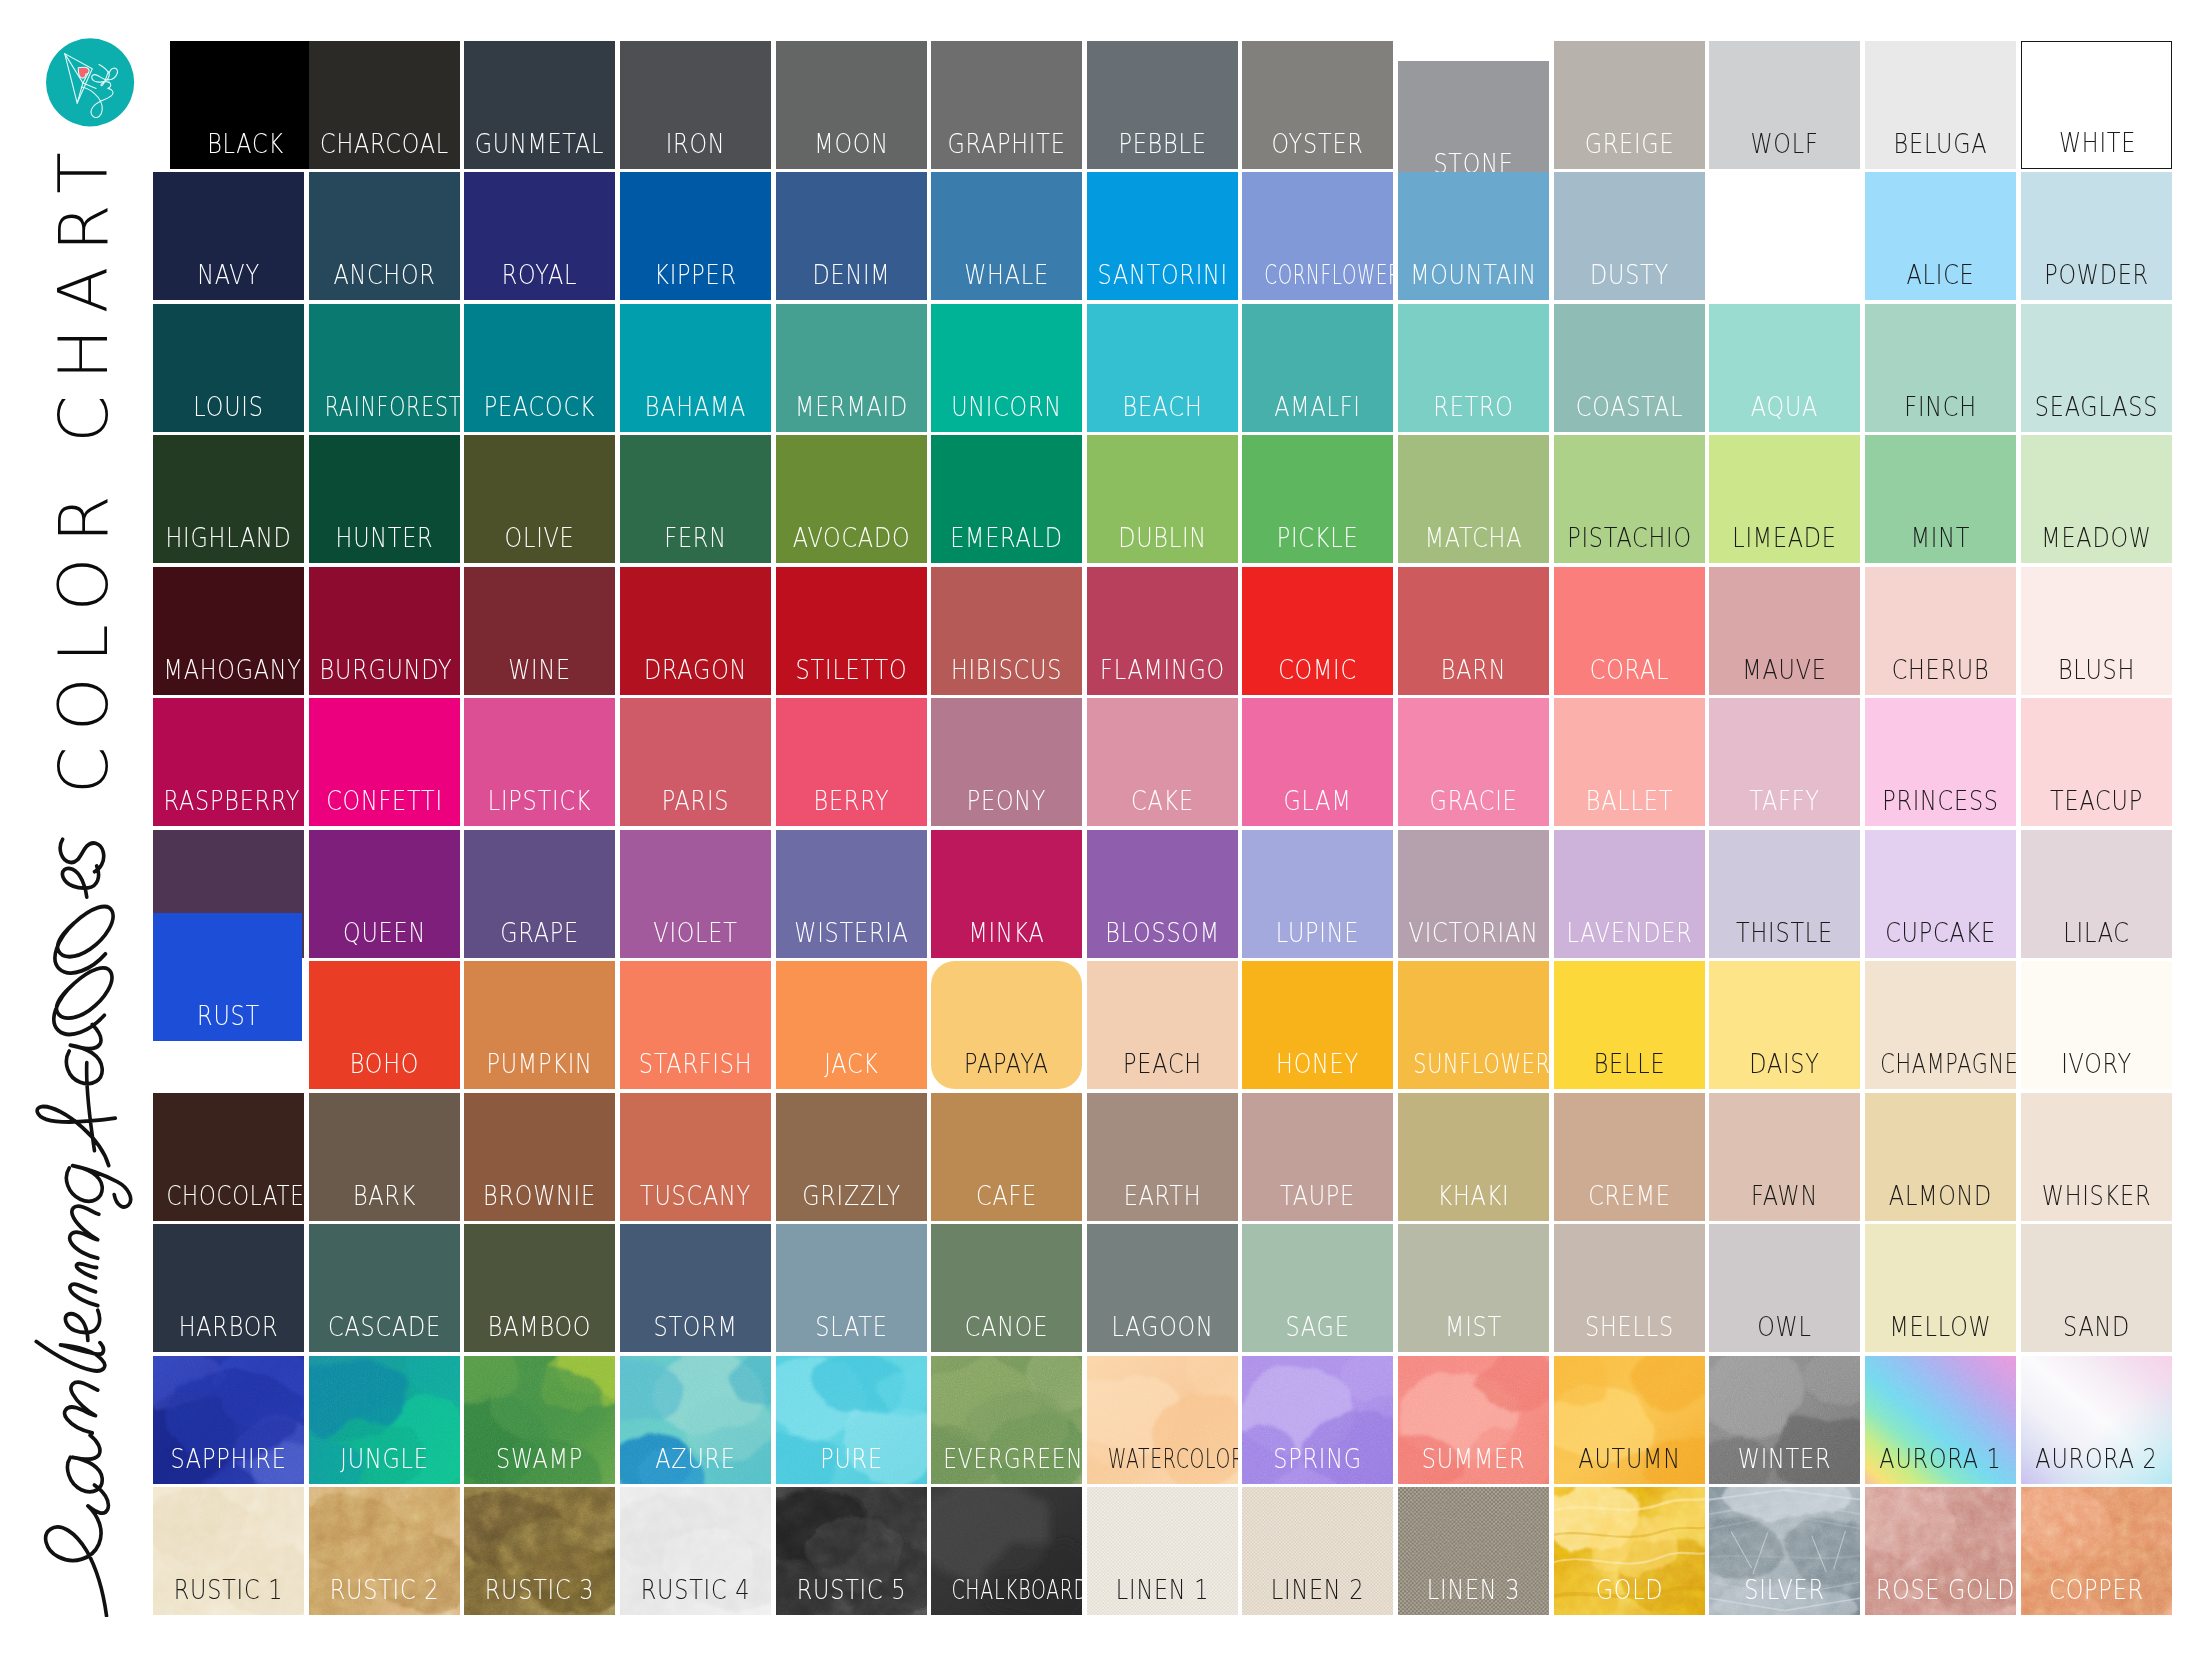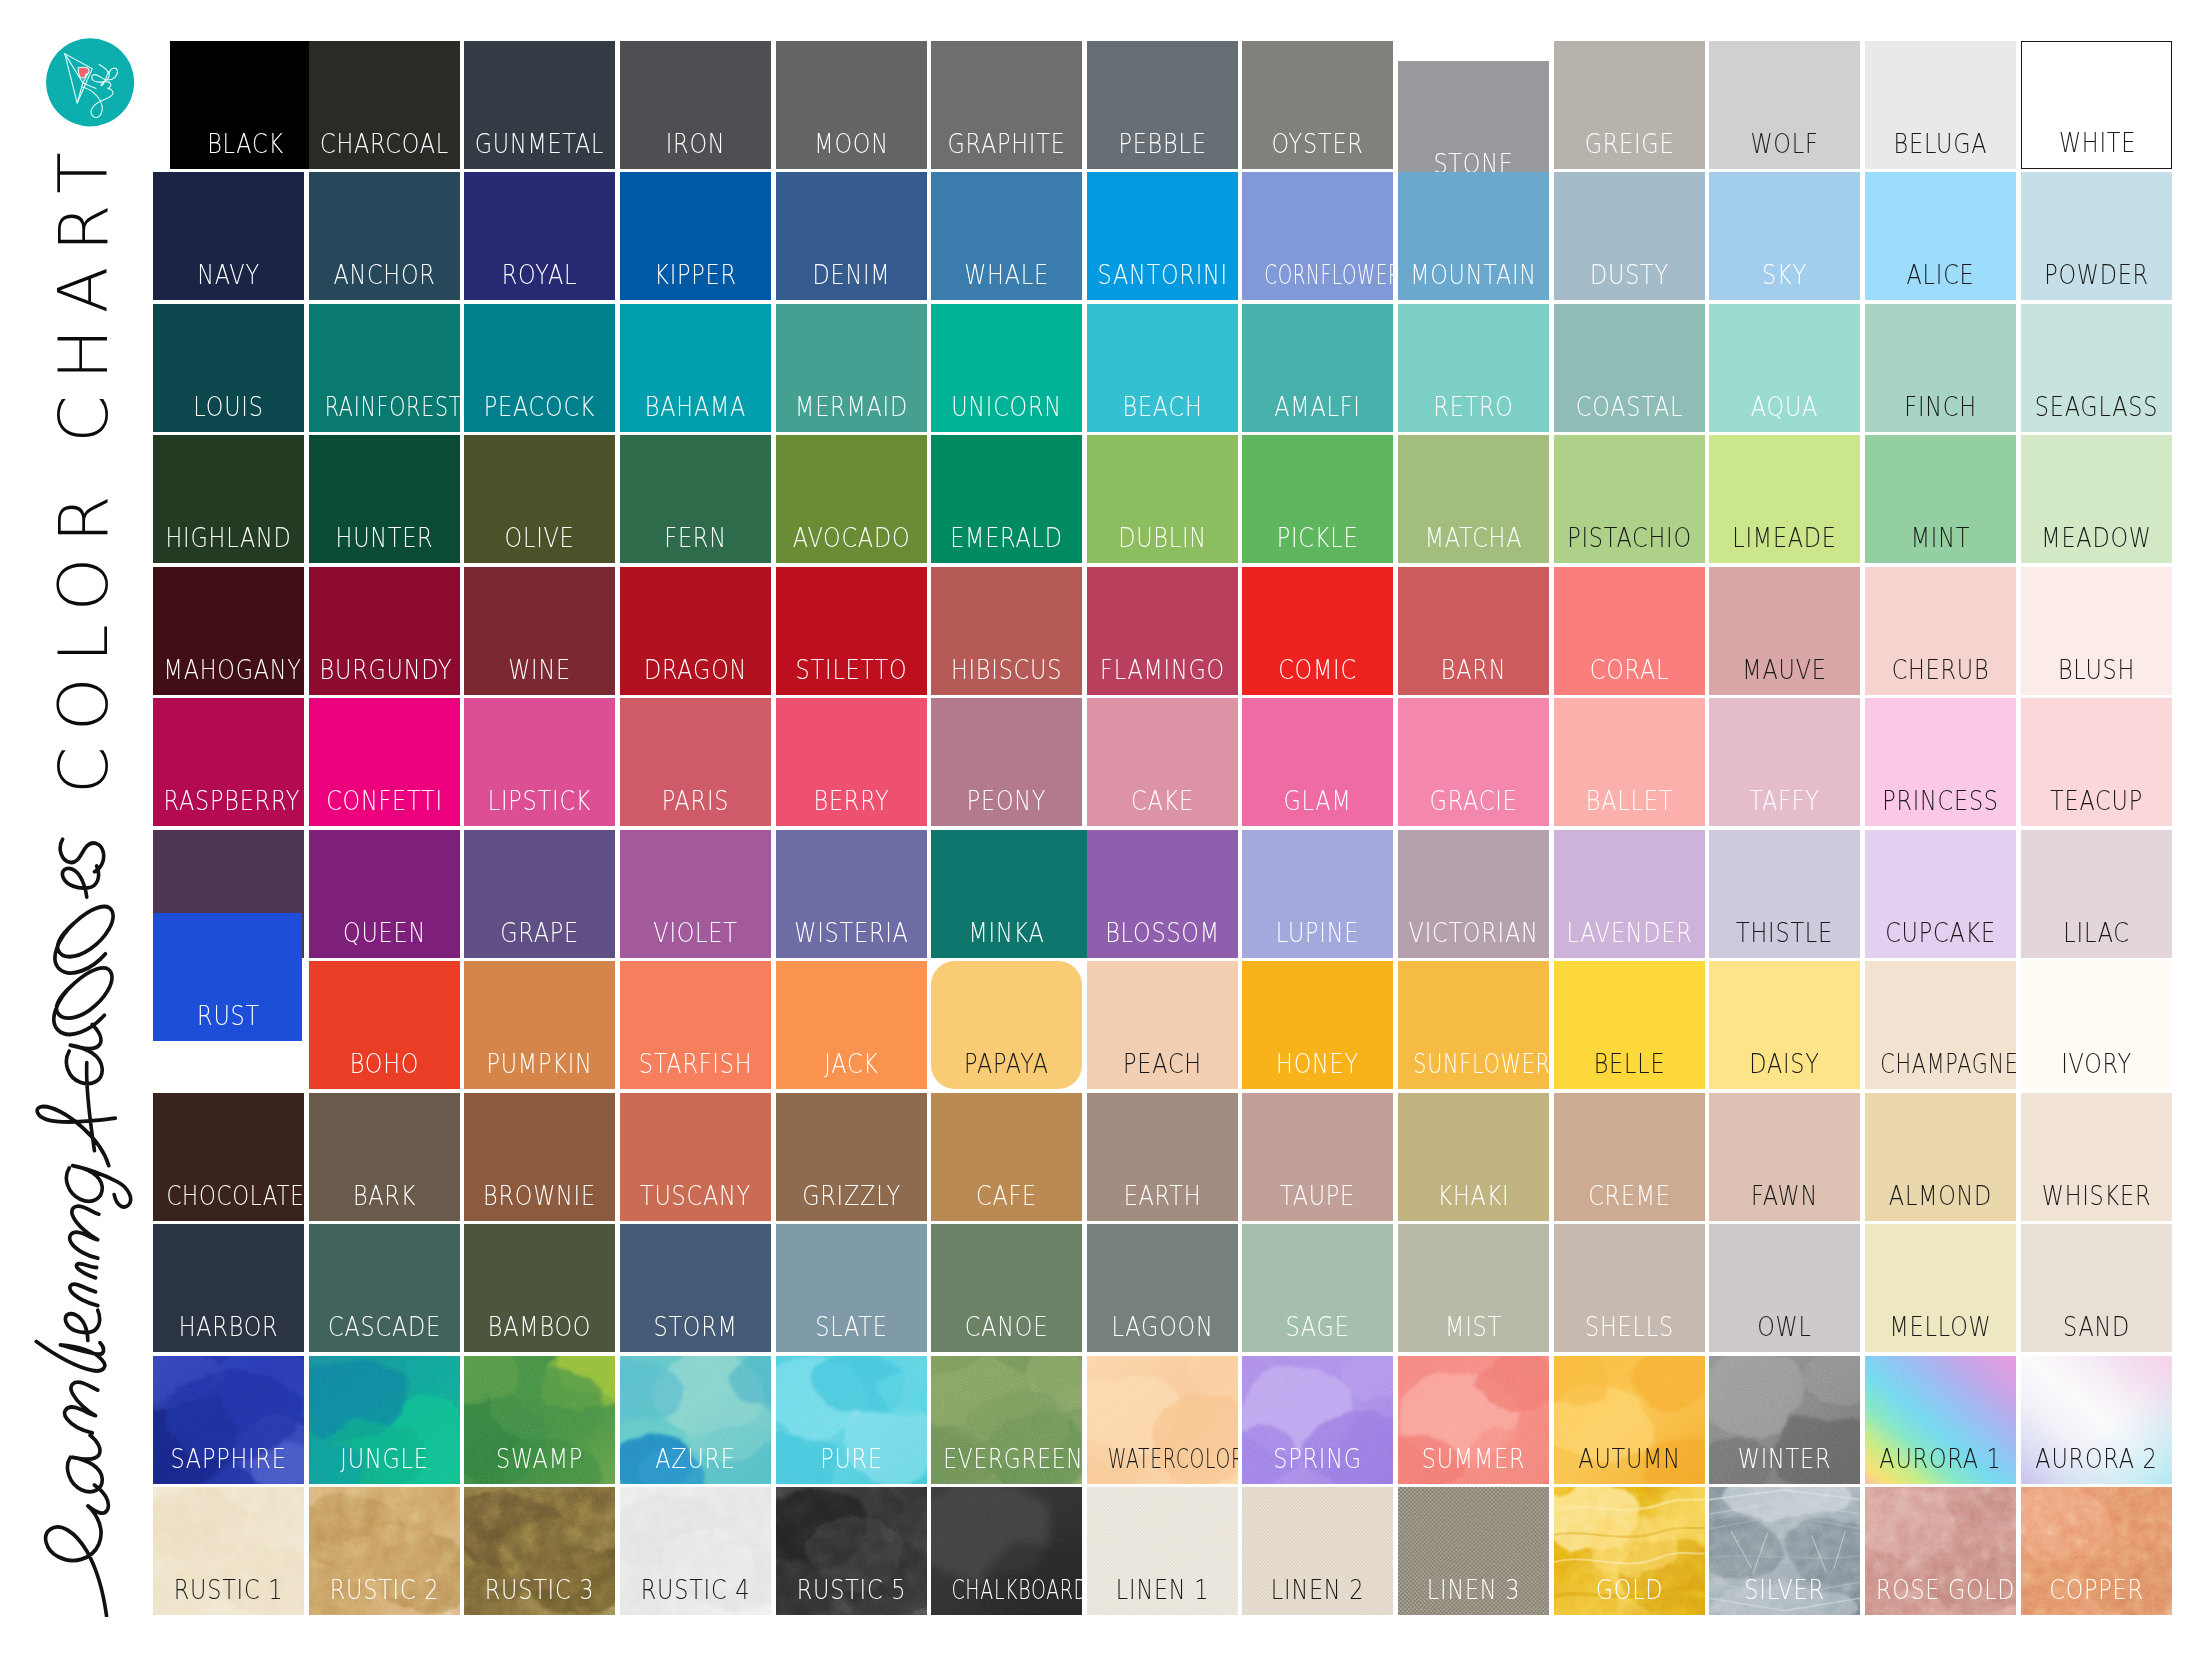--- a/index.html
+++ b/index.html
@@ -134,23 +134,20 @@
     </div>
 <div class="cell" style="left:1089px;top:131px;width:151px;height:128px;background:#8199d6;">
       <span class="lbl" style="color:#ffffff;transform:scaleX(0.7059);">CORNFLOWER</span>
     </div>
 <div class="cell" style="left:1245px;top:131px;width:151px;height:128px;background:#6aa8ce;">
       <span class="lbl" style="color:#ffffff;transform:scaleX(0.86);">MOUNTAIN</span>
     </div>
 <div class="cell" style="left:1401px;top:131px;width:151px;height:128px;background:#a4bcc9;">
       <span class="lbl" style="color:#ffffff;transform:scaleX(0.86);">DUSTY</span>
     </div>
-<div class="cell" style="left:1556px;top:131px;width:151px;height:128px;background:#a3cdec;">
-      <span class="lbl" style="color:#ffffff;transform:scaleX(0.86);">SKY</span>
-    </div>
 <div class="cell" style="left:1712px;top:131px;width:151px;height:128px;background:#9ddcfb;">
       <span class="lbl" style="color:#1a1a1a;transform:scaleX(0.86);">ALICE</span>
     </div>
 <div class="cell" style="left:1868px;top:131px;width:151px;height:128px;background:#c5dfe9;">
       <span class="lbl" style="color:#1a1a1a;transform:scaleX(0.86);">POWDER</span>
     </div>
 <div class="cell" style="left:0px;top:263px;width:151px;height:128px;background:#0d474e;">
       <span class="lbl" style="color:#ffffff;transform:scaleX(0.86);">LOUIS</span>
     </div>
 <div class="cell" style="left:156px;top:263px;width:151px;height:128px;background:#0a7a70;">
@@ -314,21 +311,21 @@
     </div>
 <div class="cell" style="left:311px;top:789px;width:151px;height:128px;background:#5f4f84;">
       <span class="lbl" style="color:#ffffff;transform:scaleX(0.86);">GRAPE</span>
     </div>
 <div class="cell" style="left:467px;top:789px;width:151px;height:128px;background:#a25a9d;">
       <span class="lbl" style="color:#ffffff;transform:scaleX(0.86);">VIOLET</span>
     </div>
 <div class="cell" style="left:623px;top:789px;width:151px;height:128px;background:#6e6ca5;">
       <span class="lbl" style="color:#ffffff;transform:scaleX(0.86);">WISTERIA</span>
     </div>
-<div class="cell" style="left:778px;top:789px;width:151px;height:128px;background:#0f766e;padding-left:33px;">
+<div class="cell" style="left:778px;top:789px;width:151px;height:128px;background:#be185d;">
       <span class="lbl" style="color:#ffffff;transform:scaleX(0.86);">MINKA</span>
     </div>
 <div class="cell" style="left:934px;top:789px;width:151px;height:128px;background:#8f5fae;">
       <span class="lbl" style="color:#ffffff;transform:scaleX(0.86);">BLOSSOM</span>
     </div>
 <div class="cell" style="left:1089px;top:789px;width:151px;height:128px;background:#a3a9dc;">
       <span class="lbl" style="color:#ffffff;transform:scaleX(0.86);">LUPINE</span>
     </div>
 <div class="cell" style="left:1245px;top:789px;width:151px;height:128px;background:#b5a1ad;">
       <span class="lbl" style="color:#ffffff;transform:scaleX(0.86);">VICTORIAN</span>

